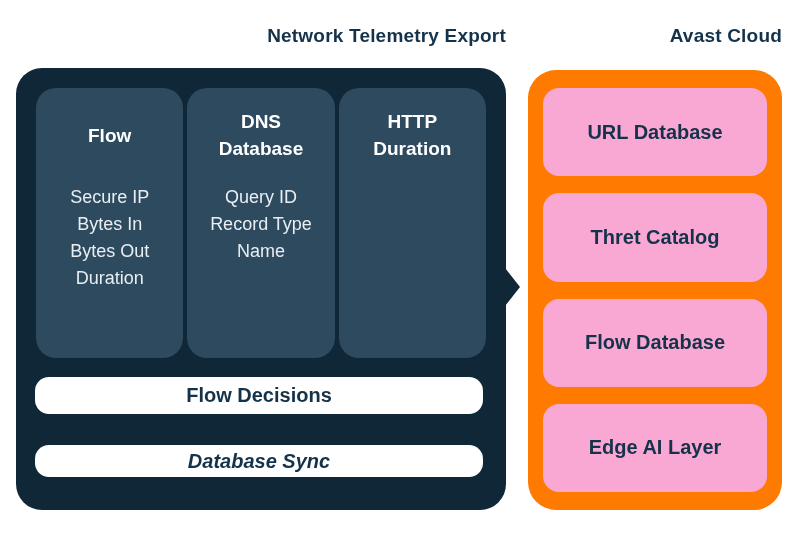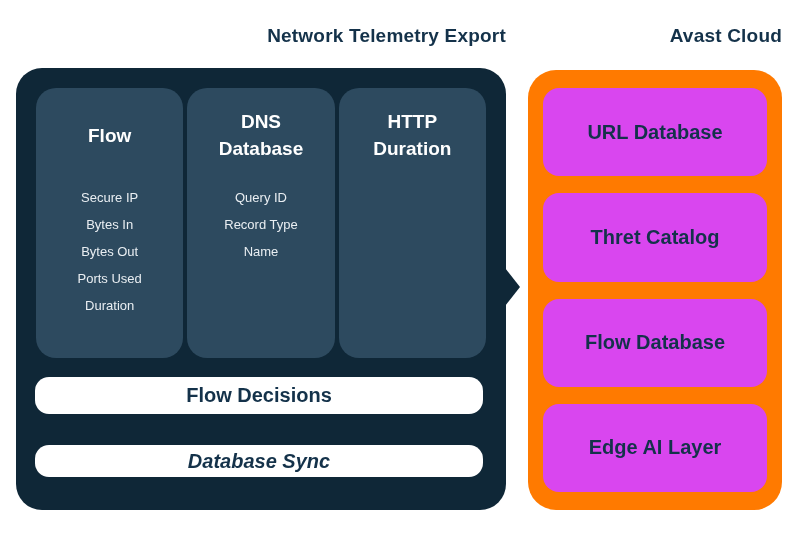--- a/index.html
+++ b/index.html
@@ -49,21 +49,21 @@
     background: var(--column-fill);
     border-radius: 20px;
     text-align: center; color: #ffffff;
   }
   .col-title {
     height: 96px;
     display: flex; align-items: center; justify-content: center;
     font-weight: bold; font-size: 19px; line-height: 1.42;
     padding: 0 14px;
   }
-  .col-items { font-size: 13px; line-height: 27px; color: var(--text-light); }
+  .col-items { font-size: 18px; line-height: 27px; color: var(--text-light); }
   .col-item  { padding: 0 8px; }
   .col-item--wrap { line-height: 21px; margin-top: 7px; }
 
   .bar {
     position: absolute; left: 19px; width: 448px;
     background: #ffffff; border-radius: 14px;
     display: flex; align-items: center; justify-content: center;
     font-weight: bold; font-size: 20px; color: var(--text-navy);
   }
   .bar--1 { top: 309px; height: 37px; }
@@ -72,21 +72,21 @@
   
   .orange-panel {
     position: absolute; left: 528px; top: 70px;
     width: 254px; height: 440px;
     background: var(--cloud-orange); border-radius: 28px;
     display: flex; flex-direction: column; gap: 17px;
     padding: 18px 15px;
   }
   .cloud-box {
     flex: 1 1 0;
-    background: #d946ef; border-radius: 16px;
+    background: #f9a8d4; border-radius: 16px;
     display: flex; align-items: center; justify-content: center;
     font-weight: bold; font-size: 20px; color: var(--text-navy);
   }
 </style>
 </head>
 <body>
 
 <div class="stage">
 
   <div class="panel-title panel-title--left">Network Telemetry Export</div>
@@ -95,21 +95,20 @@
 
   <div class="dark-panel">
     <div class="columns">
 
       <div class="column">
         <div class="col-title">Flow</div>
         <div class="col-items">
           <div class="col-item">Secure IP</div>
           <div class="col-item">Bytes In</div>
           <div class="col-item">Bytes Out</div>
-          <div class="col-item">Ports Used</div>
           <div class="col-item">Duration</div>
         </div>
       </div>
 
       <div class="column">
         <div class="col-title">DNS Database</div>
         <div class="col-items">
           <div class="col-item">Query ID</div>
           <div class="col-item">Record Type</div>
           <div class="col-item">Name</div>

